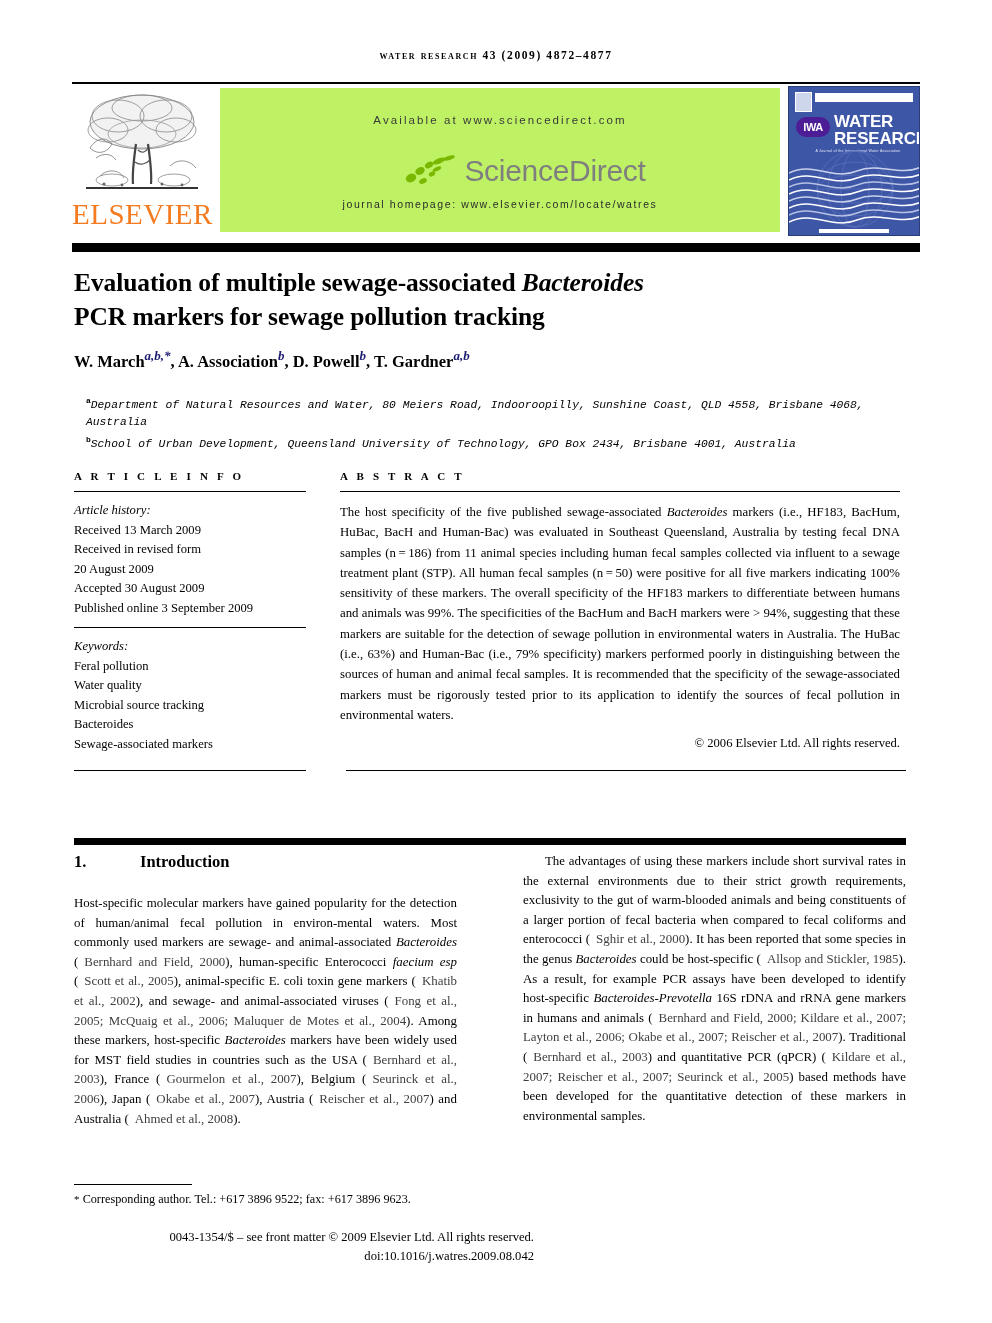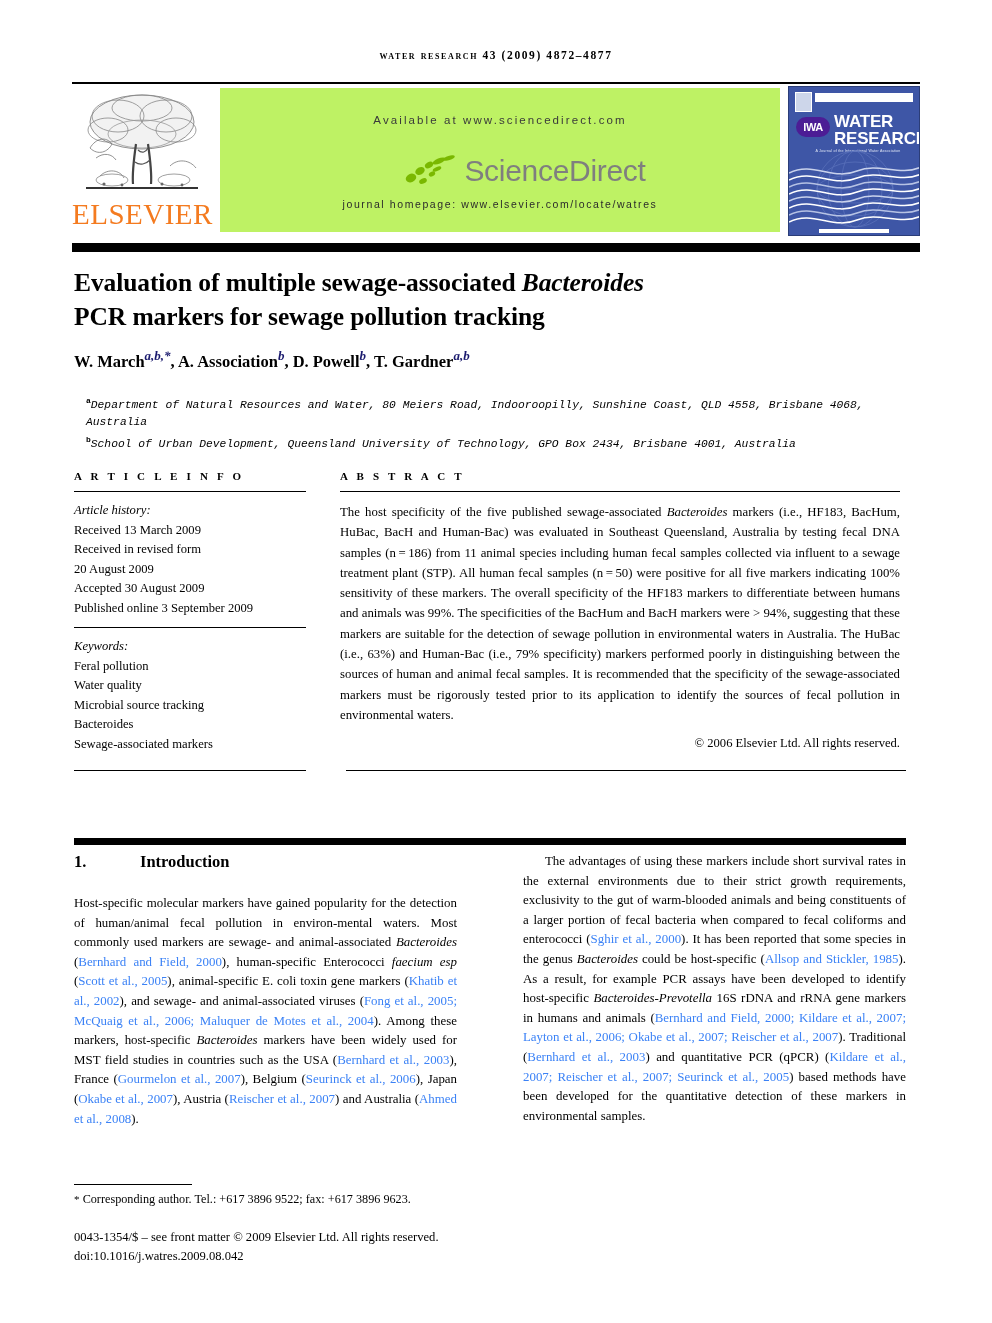--- a/index.html
+++ b/index.html
@@ -264,21 +264,21 @@
   }
   .h1 .num { display: inline-block; width: 66px; }
   .para {
     font-family: "Liberation Serif", serif;
     font-size: 12.9px;
     line-height: 19.6px;
     text-align: justify;
     hyphens: auto;
   }
   .para .ital { font-style: italic; }
-  .cite { color: #3b82f6; }
+  .cite { color: #404040; margin-left: 6px; }
   .indent { text-indent: 22px; }
 
   
   .foot-rule {
     position: absolute;
     left: 74px; top: 1184px; width: 118px; height: 1px; background: #000;
   }
   .footnotes {
     position: absolute;
     left: 68px; top: 1190px; width: 420px;
@@ -287,20 +287,21 @@
     line-height: 18.5px;
   }
   .footnotes .star { font-size: 11px; }
   .footnotes .email { color: #1F1FA8; }
   .imprint {
     position: absolute;
     left: 74px; top: 1228px; width: 460px;
     font-family: "Liberation Serif", serif;
     font-size: 12.6px;
     line-height: 18.5px;
+    text-align: right;
   }
 </style>
 </head>
 <body>
 
 <div class="page">
 
   <div class="runhead">Water Research 43 (2009) 4872–4877</div>
 
   <div class="rule-top"></div>

